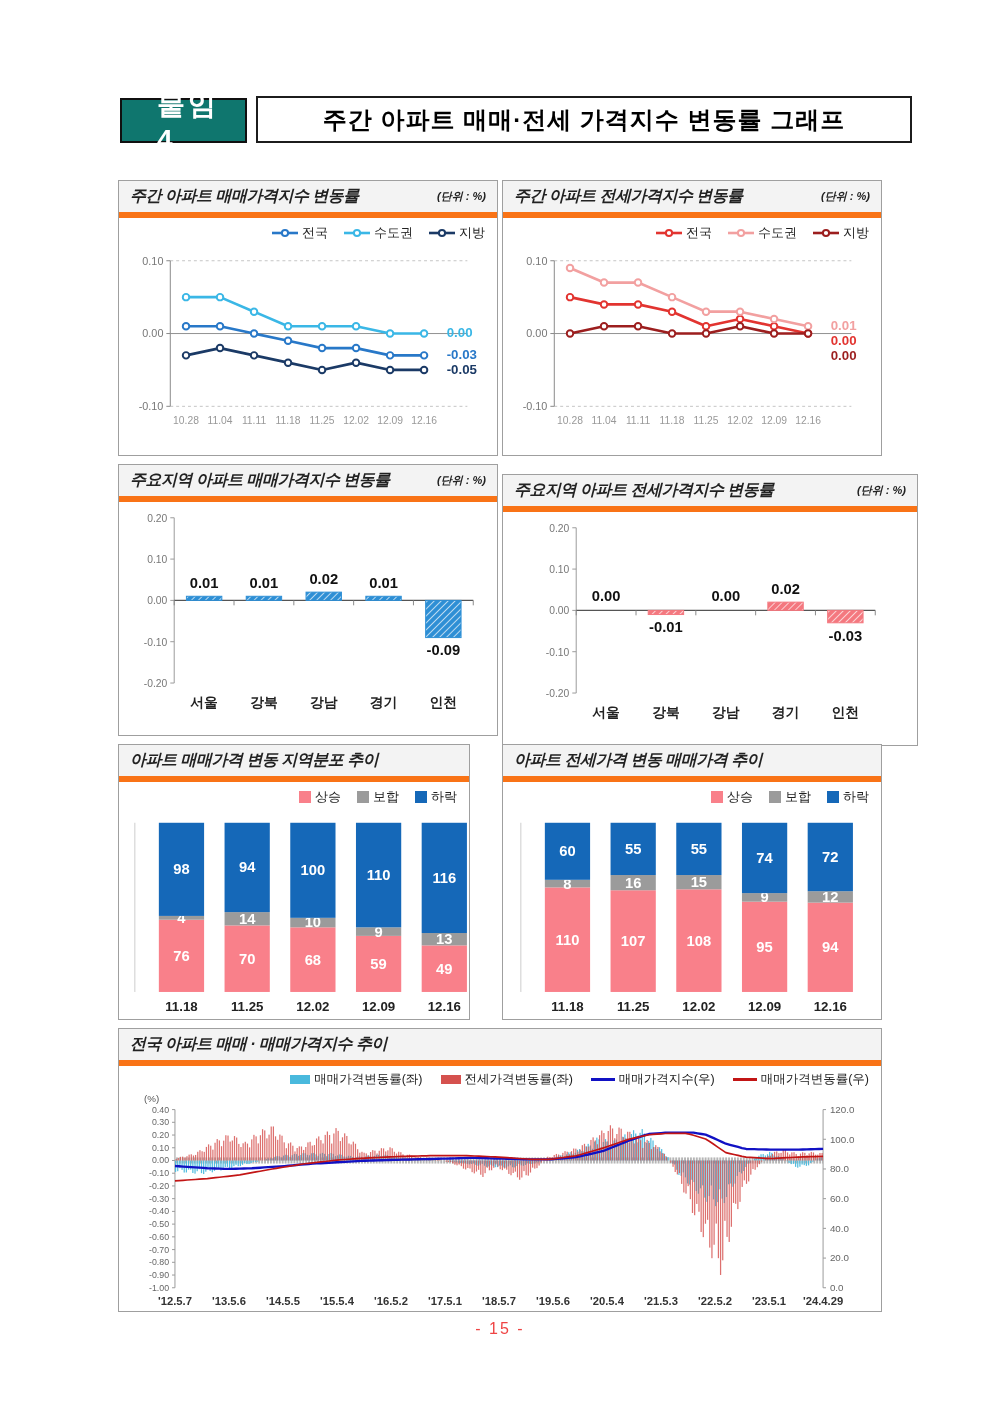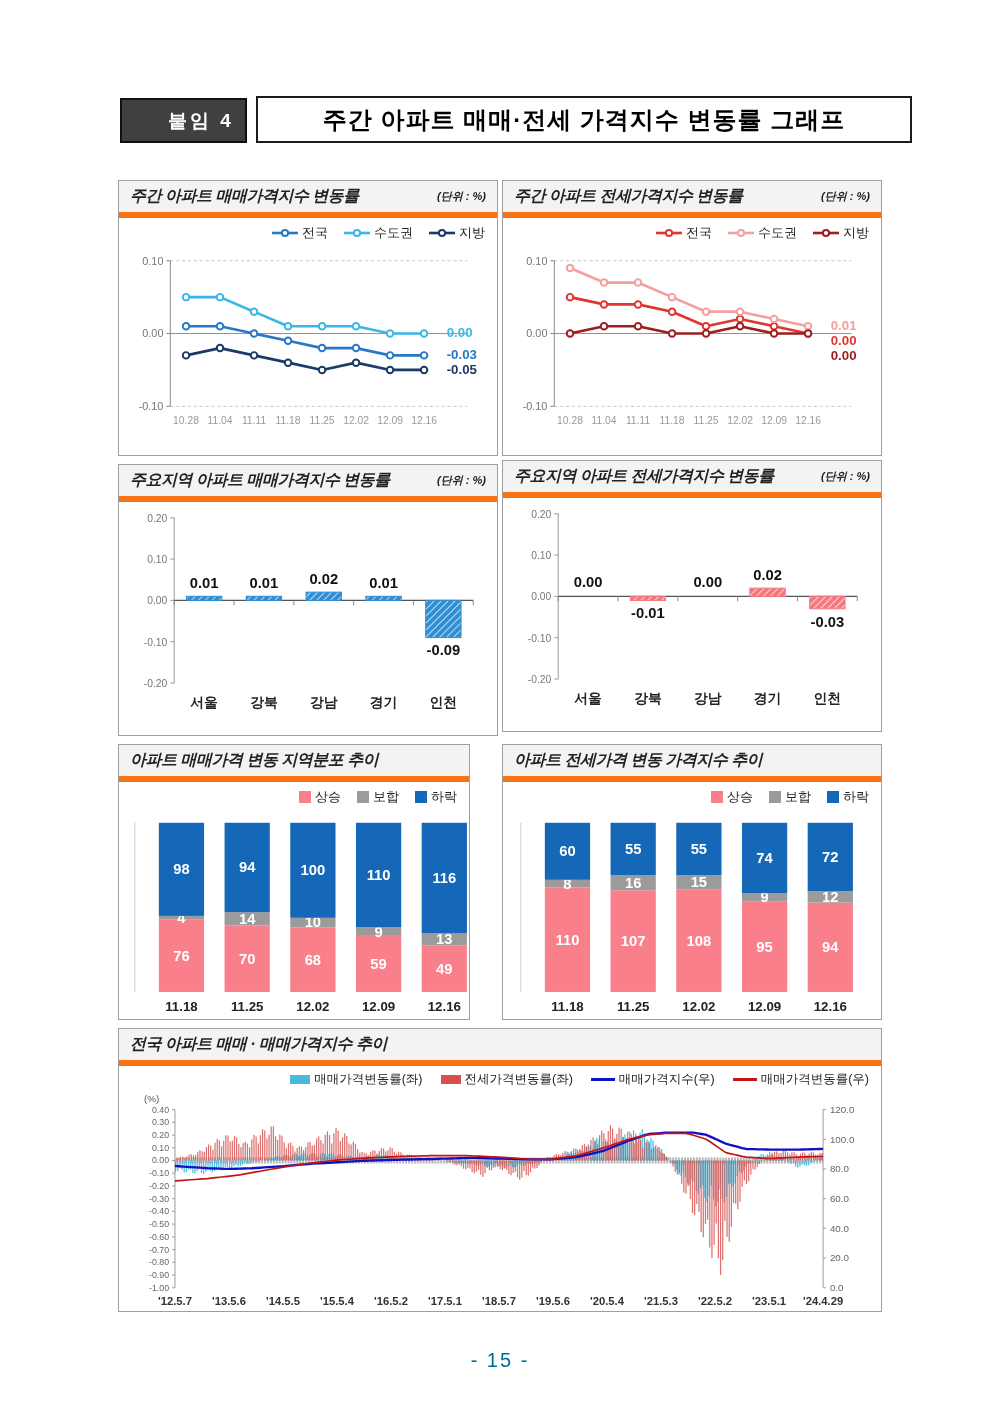--- a/index.html
+++ b/index.html
@@ -1,47 +1,47 @@
 <!DOCTYPE html>
 <html lang="ko"><head>
 <meta charset="utf-8">
 <style>
   html,body{margin:0;padding:0;background:#fff;}
   .page{position:relative;width:1000px;height:1413px;background:#fff;overflow:hidden;
         font-family:"Liberation Sans","DejaVu Sans",sans-serif;color:#222;}
   .doc-badge{position:absolute;left:120px;top:98px;width:127px;height:45px;
-             background:#404040;border:2px solid #101010;box-sizing:border-box;
+             background:#0f766e;border:2px solid #101010;box-sizing:border-box;
              display:flex;align-items:center;justify-content:center;
-             color:#fff;font-size:19px;font-weight:800;letter-spacing:3px;padding-left:35px;}
+             color:#fff;font-size:28px;font-weight:800;letter-spacing:3px;padding-left:35px;}
   .doc-title{position:absolute;left:256px;top:96px;width:656px;height:47px;
              background:#fff;border:2px solid #1c1c1c;box-sizing:border-box;
              display:flex;align-items:center;justify-content:center;
              font-size:24px;font-weight:700;letter-spacing:1px;color:#000;}
   .panel{position:absolute;background:#fff;border:1px solid #9f9f9f;box-sizing:border-box;}
   #panel-0{left:118px;top:180px;width:380px;height:276px;}
   #panel-1{left:502px;top:180px;width:380px;height:276px;}
   #panel-2{left:118px;top:464px;width:380px;height:272px;}
-  #panel-3{left:502px;top:460px;width:380px;height:272px;}
+  #panel-3{left:502px;top:474px;width:416px;height:272px;}
   #panel-4{left:118px;top:744px;width:352px;height:276px;}
   #panel-5{left:502px;top:744px;width:380px;height:276px;}
   #panel-6{left:118px;top:1028px;width:764px;height:284px;}
   .panel-header{display:flex;justify-content:space-between;align-items:center;
                 background:#f3f3f3;border-bottom:6px solid #f97316;height:37px;
                 padding:0 11px;box-sizing:border-box;font-style:italic;}
   .panel-header h2{margin:0;font-size:16px;font-weight:800;color:#222;letter-spacing:-0.5px;}
   .panel-header .unit{font-size:11px;font-weight:700;color:#222;}
   .legend{display:flex;justify-content:flex-end;align-items:center;gap:16px;
           padding:5px 12px 0 0;height:20px;}
   .legend .item{display:flex;align-items:center;gap:4px;font-size:13px;font-weight:400;color:#222;}
   #panel-6 .legend{gap:18px;height:18px;padding-top:4px;}
   #panel-6 .legend .item{font-size:12.5px;}
   .chart{padding:2px 6px 0 6px;}
   .chart svg{display:block;margin:0 auto;}
-  .page-number{position:absolute;left:0;top:1349px;width:100%;text-align:center;
-               font-size:20px;color:#0369a1;letter-spacing:2px;}
+  .page-number{position:absolute;left:0;top:1320px;width:100%;text-align:center;
+               font-size:16px;color:#ef4444;letter-spacing:2px;}
 </style>
 </head>
 <body>
 
 <div class="page">
 
   <div class="doc-badge">
     <span>붙임 4</span>
   </div>
   <div class="doc-title">
@@ -371,21 +371,21 @@
           <text x="324.59999999999997" y="137.3707865168539" font-size="15" fill="#fff" text-anchor="middle" font-weight="800" font-family="&quot;Liberation Sans&quot;,&quot;DejaVu Sans&quot;,sans-serif">13</text>
           <rect x="301.59999999999997" y="13.999999999999986" width="46" height="112.08988764044945" fill="#1568b8"></rect>
           <text x="324.59999999999997" y="75.04494382022472" font-size="15" fill="#fff" text-anchor="middle" font-weight="800" font-family="&quot;Liberation Sans&quot;,&quot;DejaVu Sans&quot;,sans-serif">116</text>
           <text x="324.59999999999997" y="205" font-size="13.5" fill="#222" text-anchor="middle" font-weight="800" font-family="&quot;Liberation Sans&quot;,&quot;DejaVu Sans&quot;,sans-serif">12.16</text>
         </svg>
       </div>
   </section>
 
   <section class="panel" id="panel-5">
     <div class="panel-header">
-      <h2>아파트 전세가격 변동 가격지수 추이</h2>
+      <h2>아파트 전세가격 변동 매매가격 추이</h2>
     </div>
     <div class="legend" id="legend-5">
         <span class="item">
           <svg width="12" height="12">
             <rect x="0" y="0" width="12" height="12" fill="#f9808a"></rect>
           </svg>
           <span>상승</span>
         </span>
         <span class="item">
           <svg width="12" height="12">

